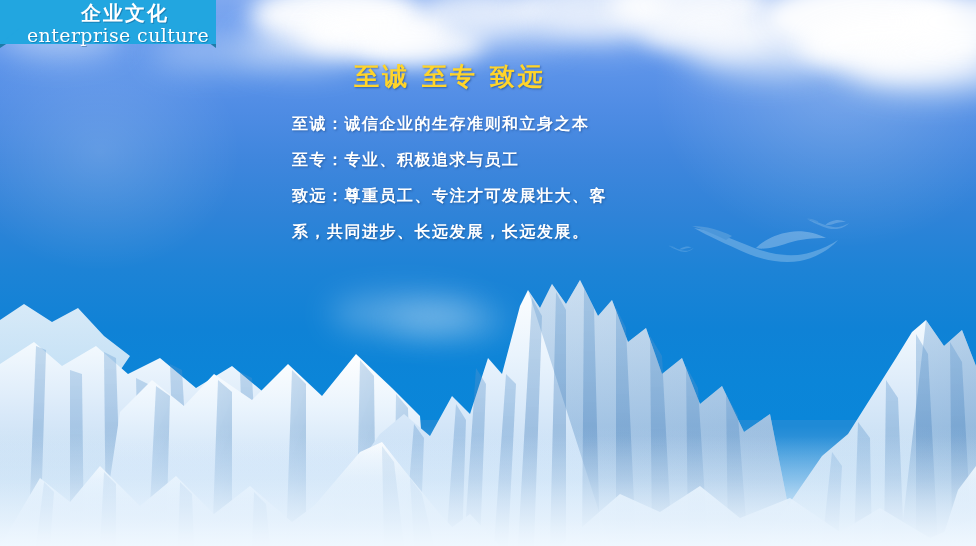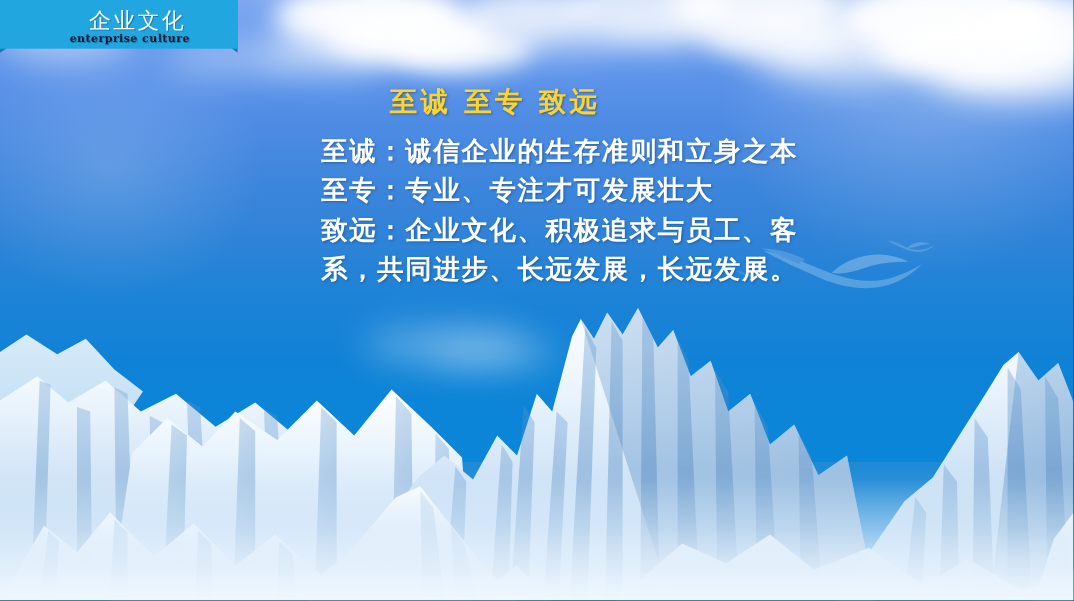--- a/index.html
+++ b/index.html
@@ -114,66 +114,66 @@
     width: 216px; height: 48px;
     display: flex;
     flex-direction: column;
     align-items: center;
     justify-content: center;
     line-height: 1;
   }
   .ribbon-cn {
     color: #ffffff;
     font-size: 20px;
-    font-weight: normal;
+    font-weight: bold;
     letter-spacing: 2px;
     font-family: "DejaVu Sans", "Liberation Sans", sans-serif;
     text-shadow: 1px 1px 0 rgba(10,80,130,0.45);
     margin-bottom: 3px;
     padding-left: 34px;
   }
   .ribbon-en {
-    color: #0f172a;
-    font-size: 10px;
-    font-weight: bold;
+    color: #ffffff;
+    font-size: 19px;
+    font-weight: normal;
     font-family: "DejaVu Serif", "Liberation Serif", serif;
     letter-spacing: 0.4px;
     text-shadow: 1px 1px 0 rgba(10,80,130,0.4);
     padding-left: 20px;
   }
 
   
   .content {
     position: absolute;
-    left: 0; top: 78px;
+    left: 0; top: 62px;
     width: 900px;
   }
   .headline {
     text-align: center;
     color: #ffd42a;
     font-size: 25px;
     font-weight: bold;
     letter-spacing: 3px;
     font-family: "DejaVu Sans", "Liberation Sans", sans-serif;
     text-shadow: 1px 1px 2px rgba(20,60,120,0.55);
     margin: 0 0 14px 0;
     height: 30px;
     line-height: 30px;
   }
   .body-lines {
     width: 392px;
     margin: 0 auto 0 292px;
   }
   .body-line {
     color: #ffffff;
-    font-size: 24px;
+    font-size: 16px;
     font-weight: bold;
     letter-spacing: 1.5px;
     line-height: 36px;
-    font-family: Liberation Mono, monospace;
+    font-family: Liberation Serif, serif;
     text-shadow: 1px 1px 2px rgba(20,60,120,0.5);
     white-space: nowrap;
   }
 </style>
 </head>
 <body>
 
 <div id="banner">
 
   <div class="sky"></div>
@@ -365,19 +365,19 @@
     <div class="ribbon-text">
       <div class="ribbon-cn">企业文化</div>
       <div class="ribbon-en">enterprise culture</div>
     </div>
   </div>
 
   <div class="content">
     <div class="headline">至诚 至专 致远</div>
     <div class="body-lines" id="bodylines">
         <div class="body-line">至诚：诚信企业的生存准则和立身之本</div>
-        <div class="body-line">至专：专业、专注才可发展壮大</div>
-        <div class="body-line">致远：企业文化、积极追求与员工、客</div>
+        <div class="body-line">至专：专业、积极追求与员工</div>
+        <div class="body-line">致远：尊重员工、专注才可发展壮大、客</div>
         <div class="body-line">系，共同进步、长远发展，长远发展。</div>
       </div>
   </div>
 
 </div>
 
 </body></html>

